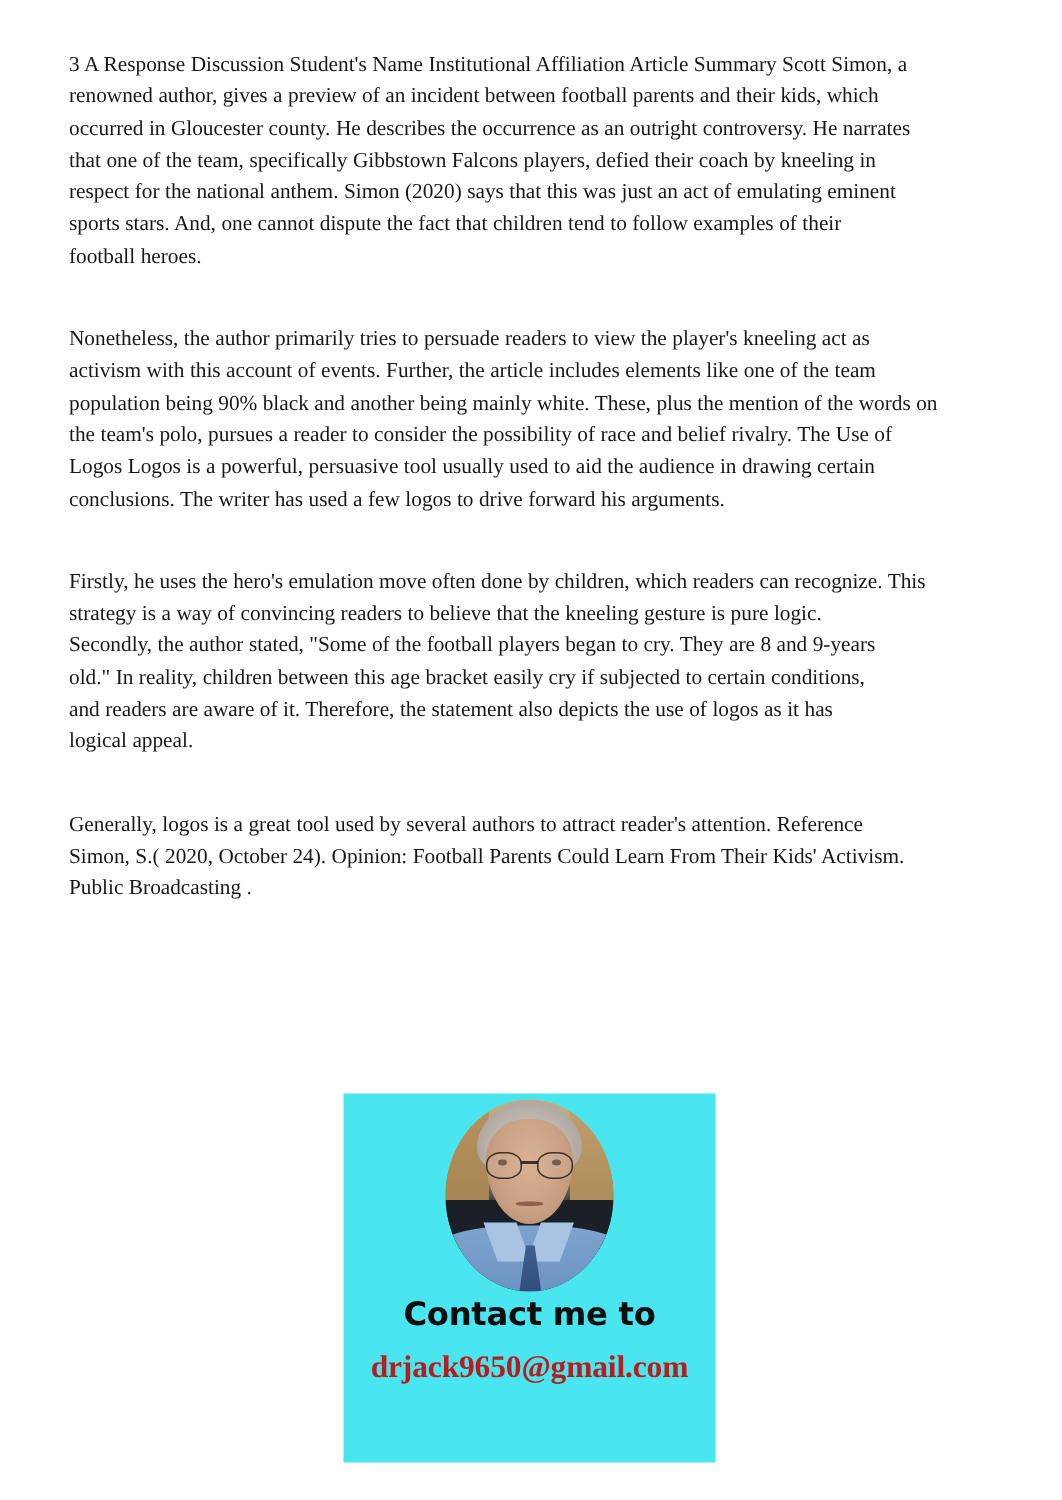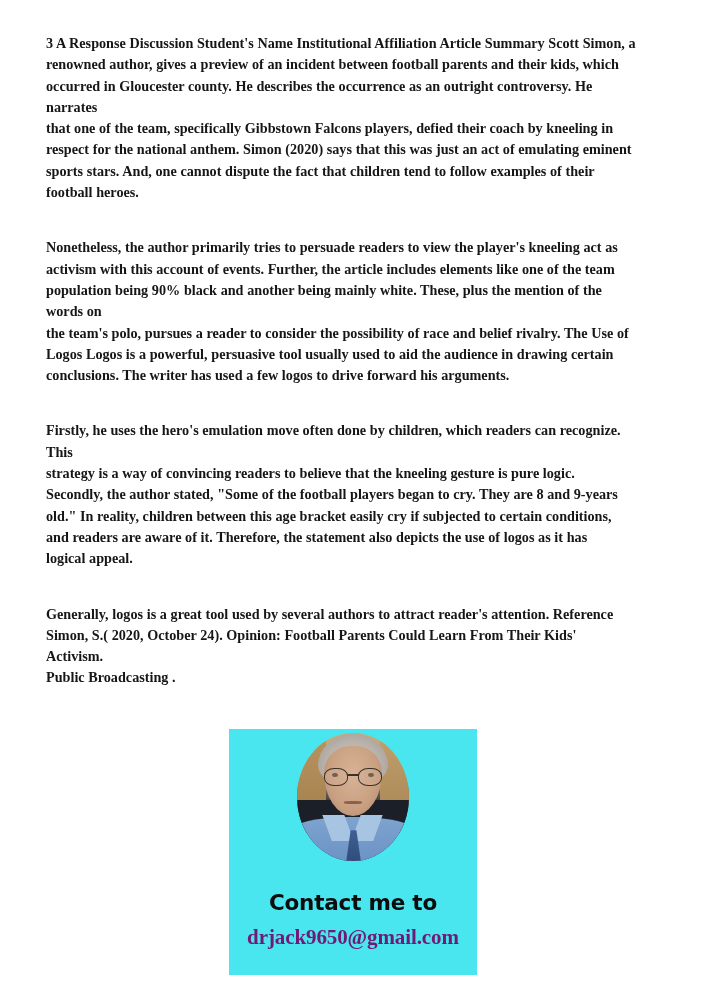--- a/index.html
+++ b/index.html
@@ -23,21 +23,20 @@
     width: 708px;
     height: 1000px;
     background: #ffffff;
   }
 
   .doc-body {
     position: absolute;
     left: 46px;
     top: 33px;
     width: 590px;
-    font-weight: bold;
   }
 
   .para {
     font-family: "Liberation Serif", "DejaVu Serif", serif;
     font-size: 14.2px;
     line-height: 21.3px;
     color: #161616;
     margin: 0;
     text-align: left;
     white-space: pre-wrap;
@@ -187,28 +186,28 @@
 
   .contact-line {
     font-family: "DejaVu Sans", "Liberation Sans", sans-serif;
     font-weight: bold;
     font-size: 21.5px;
     line-height: 30px;
     color: #0d0d0d;
     text-align: center;
     letter-spacing: -0.2px;
   }
-  .contact-line.first { margin-top: 27px; }
+  .contact-line.first { margin-top: 1px; }
 
   .email-line {
     font-family: "Liberation Serif", "DejaVu Serif", serif;
     font-weight: bold;
     font-size: 21px;
     line-height: 26px;
-    color: #701a75;
+    color: #b91c1c;
     text-align: center;
     margin-top: 6px;
     letter-spacing: -0.1px;
   }
 </style>
 </head>
 <body>
 
 <div class="page">
 

